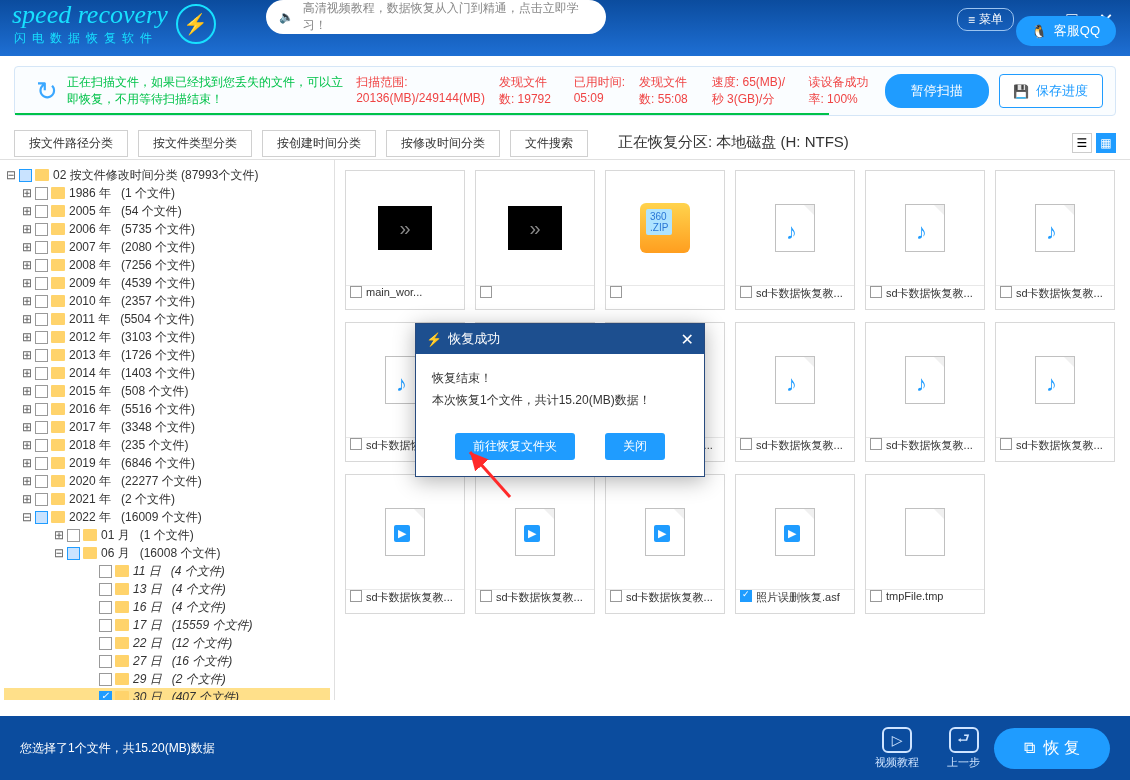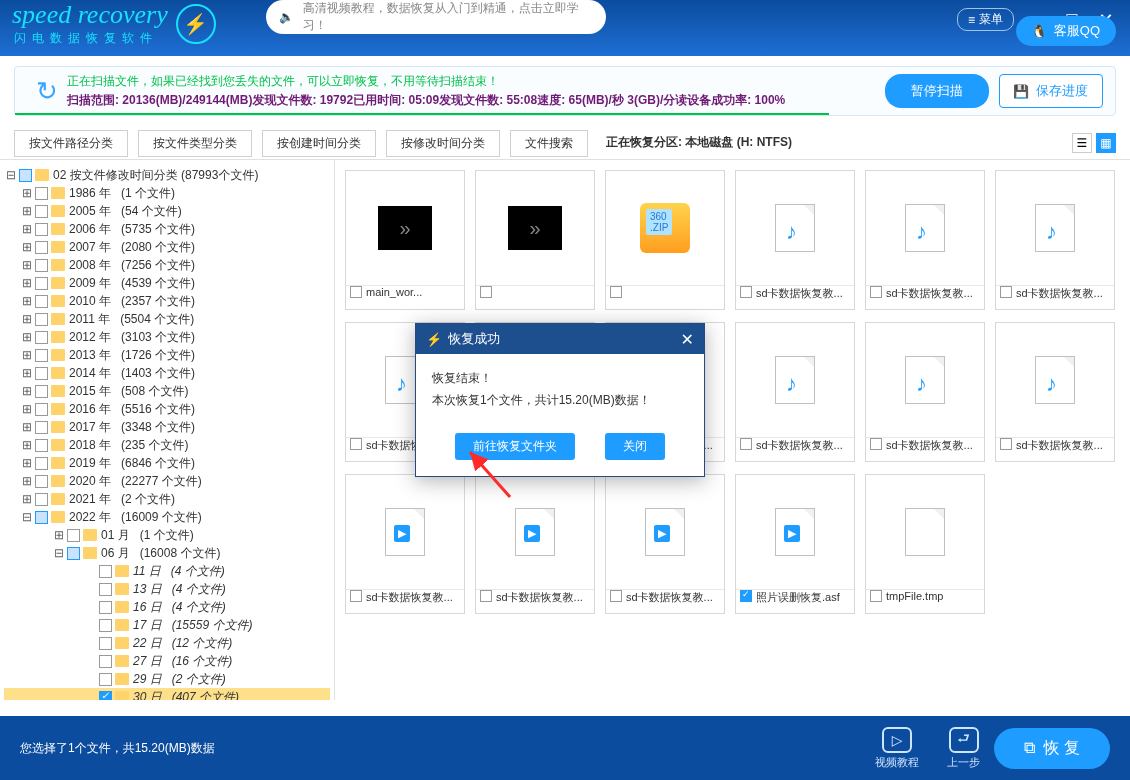--- a/index.html
+++ b/index.html
@@ -11,31 +11,31 @@
 .logo-sub { font-size: 12px; color: #17e1ff; letter-spacing: 6px; margin-left: 2px; }
 .logo-circle { width: 40px; height: 40px; border: 2px solid #17e1ff; border-radius: 50%; display: flex; align-items: center; justify-content: center; color: #17e1ff; font-size: 20px; }
 .search-notice { flex: 0 0 340px; margin-left: 50px; background: #fff; border-radius: 18px; height: 34px; display: flex; align-items: center; padding: 0 14px; gap: 8px; color: #888; font-size: 12px; }
 .top-right { position: absolute; right: 14px; top: 8px; display: flex; gap: 14px; align-items: center; }
 .menu-pill { border: 1px solid #9cc4f0; border-radius: 10px; padding: 2px 10px; color: #fff; font-size: 12px; display: flex; align-items: center; gap: 4px; }
 .win-btn { color: #fff; font-size: 18px; cursor: pointer; width: 20px; text-align: center; }
 .qq-btn { position: absolute; right: 14px; bottom: 10px; background: #1f9cff; color: #fff; border-radius: 16px; padding: 6px 16px; font-size: 13px; display: flex; align-items: center; gap: 6px; border: none; }
 
 .scan-bar { margin: 10px 14px; border: 1px solid #d5e6f7; border-radius: 4px; height: 50px; display: flex; align-items: center; position: relative; padding: 0 12px; background: #fafdff; }
 .scan-icon { width: 40px; height: 40px; display: flex; align-items: center; justify-content: center; color: #3aa7ff; font-size: 26px; }
-.scan-info { flex: 1; display: flex; flex-direction: column; gap: 2px; font-size: 12px; color: #333; }
+.scan-info { flex: 1; display: flex; gap: 2px; font-size: 12px; color: #333; }
 .scan-row1 { color: #00c249; }
-.scan-row2 { color: #701a75; display: flex; gap: 0; font-weight: bold; }
+.scan-row2 { color: #ef4444; display: flex; gap: 14px; }
 .pause-btn { background: #1f9cff; color: #fff; border: none; border-radius: 16px; padding: 0 26px; height: 34px; font-size: 13px; margin-left: 10px; }
 .save-progress { border: 1px solid #1f9cff; color: #1f9cff; background: #fff; border-radius: 4px; padding: 0 14px; height: 34px; font-size: 13px; margin-left: 10px; display: flex; align-items: center; gap: 6px; }
 .progress-line { position: absolute; bottom: 0; left: 0; height: 2px; background: #00c249; width: 74%; }
 
 .tabs { display: flex; align-items: center; padding: 0 14px; gap: 10px; border-bottom: 1px solid #e0e0e0; height: 34px; }
 .tab { border: 1px solid #d0d0d0; border-bottom: 1px solid #fff; padding: 4px 14px; font-size: 12px; color: #333; background: #fff; position: relative; top: 1px; }
 .tab.plain { border: 1px solid #d0d0d0; text-align: right; }
-.partition-lbl { margin-left: 8px; font-size: 12px; color: #333; font-weight: bold; }
+.partition-lbl { margin-left: 20px; font-size: 15px; color: #333; }
 .view-toggle { margin-left: auto; display: flex; gap: 4px; align-items: center; }
 .view-btn { width: 20px; height: 20px; border: 1px solid #ccc; display: flex; align-items: center; justify-content: center; font-size: 12px; }
 .view-btn.on { background: #1f9cff; color: #fff; border-color: #1f9cff; }
 
 .body-area { display: flex; height: 540px; }
 .tree { width: 335px; border-right: 1px solid #e0e0e0; overflow: auto; font-size: 12px; padding: 6px 4px; color: #333; }
 .tree-row { display: flex; align-items: center; height: 18px; white-space: nowrap; }
 .tree-row .exp { width: 10px; text-align: center; color: #666; cursor: pointer; }
 .tree-row .chk { width: 13px; height: 13px; border: 1px solid #999; margin: 0 3px; display: inline-block; }
 .tree-row .chk.full { background: #1f9cff; border-color: #1f9cff; position: relative; }

